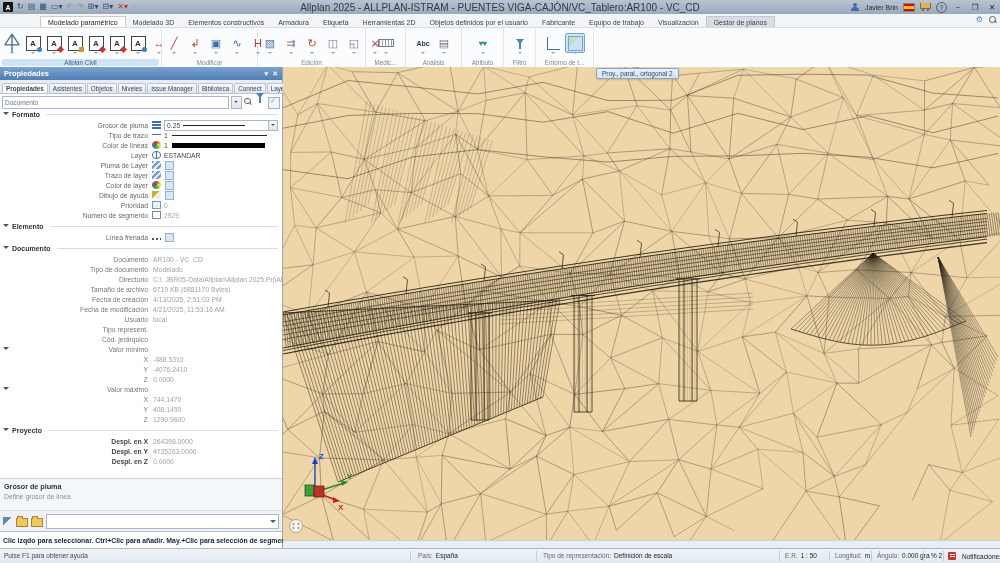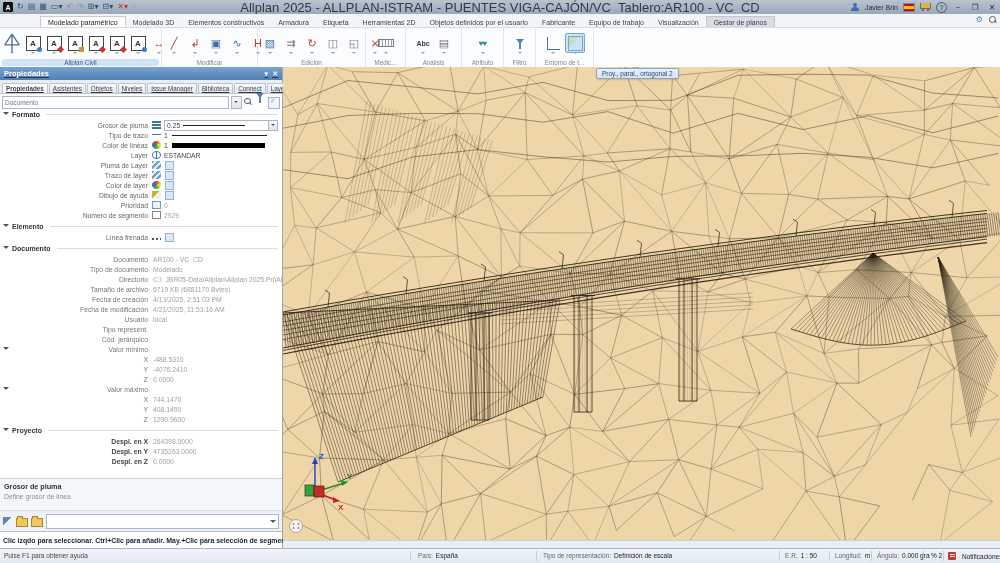--- a/index.html
+++ b/index.html
@@ -9,21 +9,21 @@
   .titlebar{position:absolute;left:0;top:0;width:1000px;height:14px;
     background:linear-gradient(#b9c4d1,#9aa8b8);border-bottom:1px solid #86929f;display:flex;align-items:center;}
   .qat{display:flex;align-items:center;gap:4px;padding-left:3px;}
   .logo{width:10px;height:10px;background:#111;color:#fff;font-size:7px;font-weight:bold;
         display:flex;align-items:center;justify-content:center;border-radius:1px;}
   .logo::before{content:"A";}
   .qi{font-size:8px;line-height:10px;color:#2d4d75;cursor:default;}
   .qi.gray{color:#8a939d;}
   .qi.red{color:#b33;}
   .qi::after{content:attr(data-g);}
-  .ttl{position:absolute;left:0;right:0;text-align:center;font-size:13px;color:#303a46;pointer-events:none;white-space:nowrap;}
+  .ttl{position:absolute;left:0;right:0;text-align:center;font-size:10px;color:#303a46;pointer-events:none;white-space:nowrap;}
   .tright{position:absolute;right:2px;top:0;height:14px;display:flex;align-items:center;gap:5px;}
   .person{width:9px;height:9px;position:relative;}
   .person::before{content:"";position:absolute;left:2.5px;top:0;width:4px;height:4px;border-radius:50%;background:#3a6cb0;}
   .person::after{content:"";position:absolute;left:0.5px;top:4.5px;width:8px;height:4px;border-radius:4px 4px 0 0;background:#3a6cb0;}
   .uname{font-size:7px;color:#24303c;}
   .flag{width:10px;height:7px;border:1px solid #7c8692;background:linear-gradient(180deg,#c60b1e 0 25%,#ffc400 25% 75%,#c60b1e 75%);}
   .cart{width:9px;height:5px;background:#d9b35c;border:1px solid #8a6d1f;border-top:none;position:relative;margin-top:-2px;}
   .cart::after{content:"";position:absolute;left:1px;bottom:-3px;width:2px;height:2px;border-radius:50%;background:#555;box-shadow:5px 0 0 #555;}
   .helpc{width:9px;height:9px;border:1px solid #4a5a6c;border-radius:50%;font-size:6.5px;color:#31404f;
          display:flex;align-items:center;justify-content:center;}
@@ -66,21 +66,21 @@
   .ruler{width:14px;height:6px;border:1px solid #7a8089;background:repeating-linear-gradient(90deg,#9aa0a8 0 1px,transparent 1px 3px);}
   .abc{font-size:7px;font-weight:bold;color:#2c3e50;}
   .funnel{width:0;height:0;border:4px solid transparent;border-top:5px solid #4f81b5;position:relative;}
   .funnel::after{content:"";position:absolute;left:-1px;top:-1px;width:2px;height:6px;background:#4f81b5;}
   .axic{width:12px;height:12px;border-left:1.5px solid #4a6d94;border-bottom:1.5px solid #4a6d94;position:relative;}
   .wsic{width:13px;height:13px;background:
         linear-gradient(135deg,#bfe3bf 0 40%,#cfe0f5 40% 100%);border:1px solid #7aa3cf;}
   .rlabel{position:absolute;bottom:1px;left:2px;right:2px;text-align:center;font-size:6.3px;color:#81878f;white-space:nowrap;overflow:hidden;}
   .rlabel.pill{background:#cfe3f5;border-radius:3px;color:#3c5f86;}
   
-  .palette{position:absolute;left:0;top:67px;width:283px;height:481px;background:#fff;border-right:1px solid #9aa7b5;box-sizing:border-box;text-decoration:underline;}
+  .palette{position:absolute;left:0;top:67px;width:283px;height:481px;background:#fff;border-right:1px solid #9aa7b5;box-sizing:border-box;}
   .phead{height:13px;background:linear-gradient(#7ba3d0,#4f7fb5);color:#fff;font-size:7.5px;font-weight:bold;
          display:flex;align-items:center;padding:0 4px;}
   .phead .sp{flex:1;}
   .phico{color:#e8f0fa;font-size:7px;margin-left:4px;}
   .phico::after{content:attr(data-g);}
   .ptabs{height:13px;background:#e8edf3;display:flex;align-items:flex-end;padding-left:2px;border-bottom:1px solid #b9c4d2;}
   .ptab{font-size:6.3px;color:#3b4450;padding:1px 3px;border:1px solid #b9c4d2;border-bottom:none;border-radius:2px 2px 0 0;
         background:linear-gradient(#f8fafc,#dfe7ef);margin-right:1px;white-space:nowrap;}
   .ptab.active{background:#fff;font-weight:bold;}
   .pfilter{height:15px;display:flex;align-items:center;padding:1px 2px;gap:2px;}

